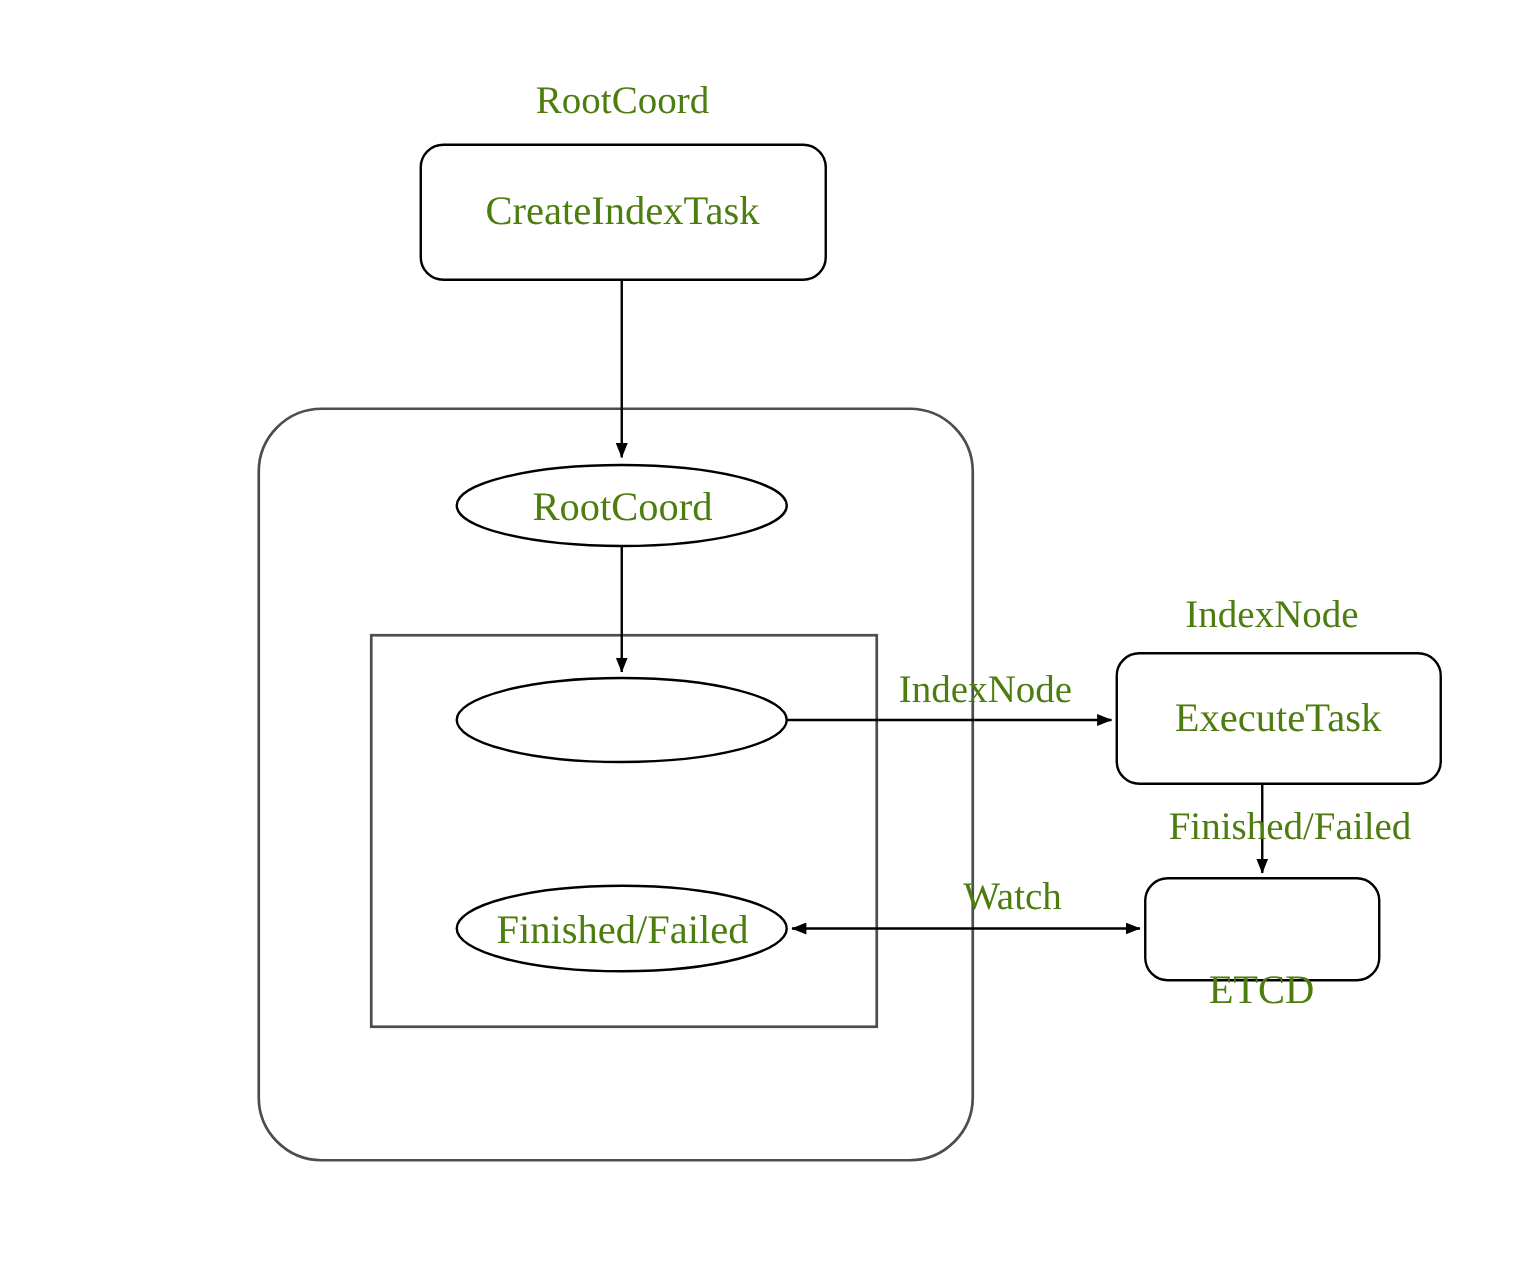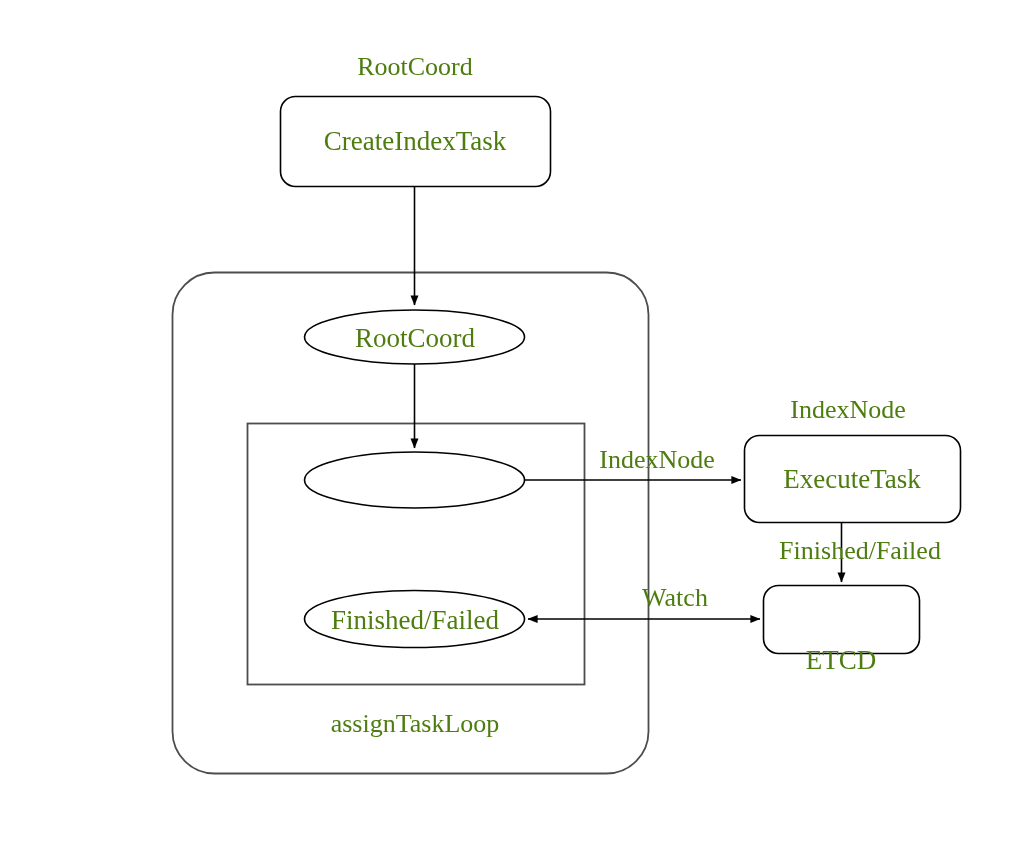--- a/index.html
+++ b/index.html
@@ -106,21 +106,20 @@
     <line class="edge-line" x1="841.5" y1="522.5" x2="841.5" y2="582" marker-end="url(#arrowhead)"></line>
 
     <line class="edge-line" x1="528" y1="619" x2="760" y2="619" marker-start="url(#arrowhead-start)" marker-end="url(#arrowhead)"></line>
   </svg>
 
   <div class="free-label" style="left:415px; top:67px;">RootCoord</div>
 
   <div class="free-label" style="left:848px; top:410px;">IndexNode</div>
 
 
-  <div class="free-label" style="left:415px; top:724px;">assignTaskLoop</div>
 
   <div class="node-label" style="left:415px; top:141px;">CreateIndexTask</div>
 
   <div class="node-label" style="left:415px; top:338px;">RootCoord</div>
 
 
   <div class="node-label" style="left:415px; top:620px;">Finished/Failed</div>
 
   <div class="node-label" style="left:852px; top:479px;">ExecuteTask</div>
 

